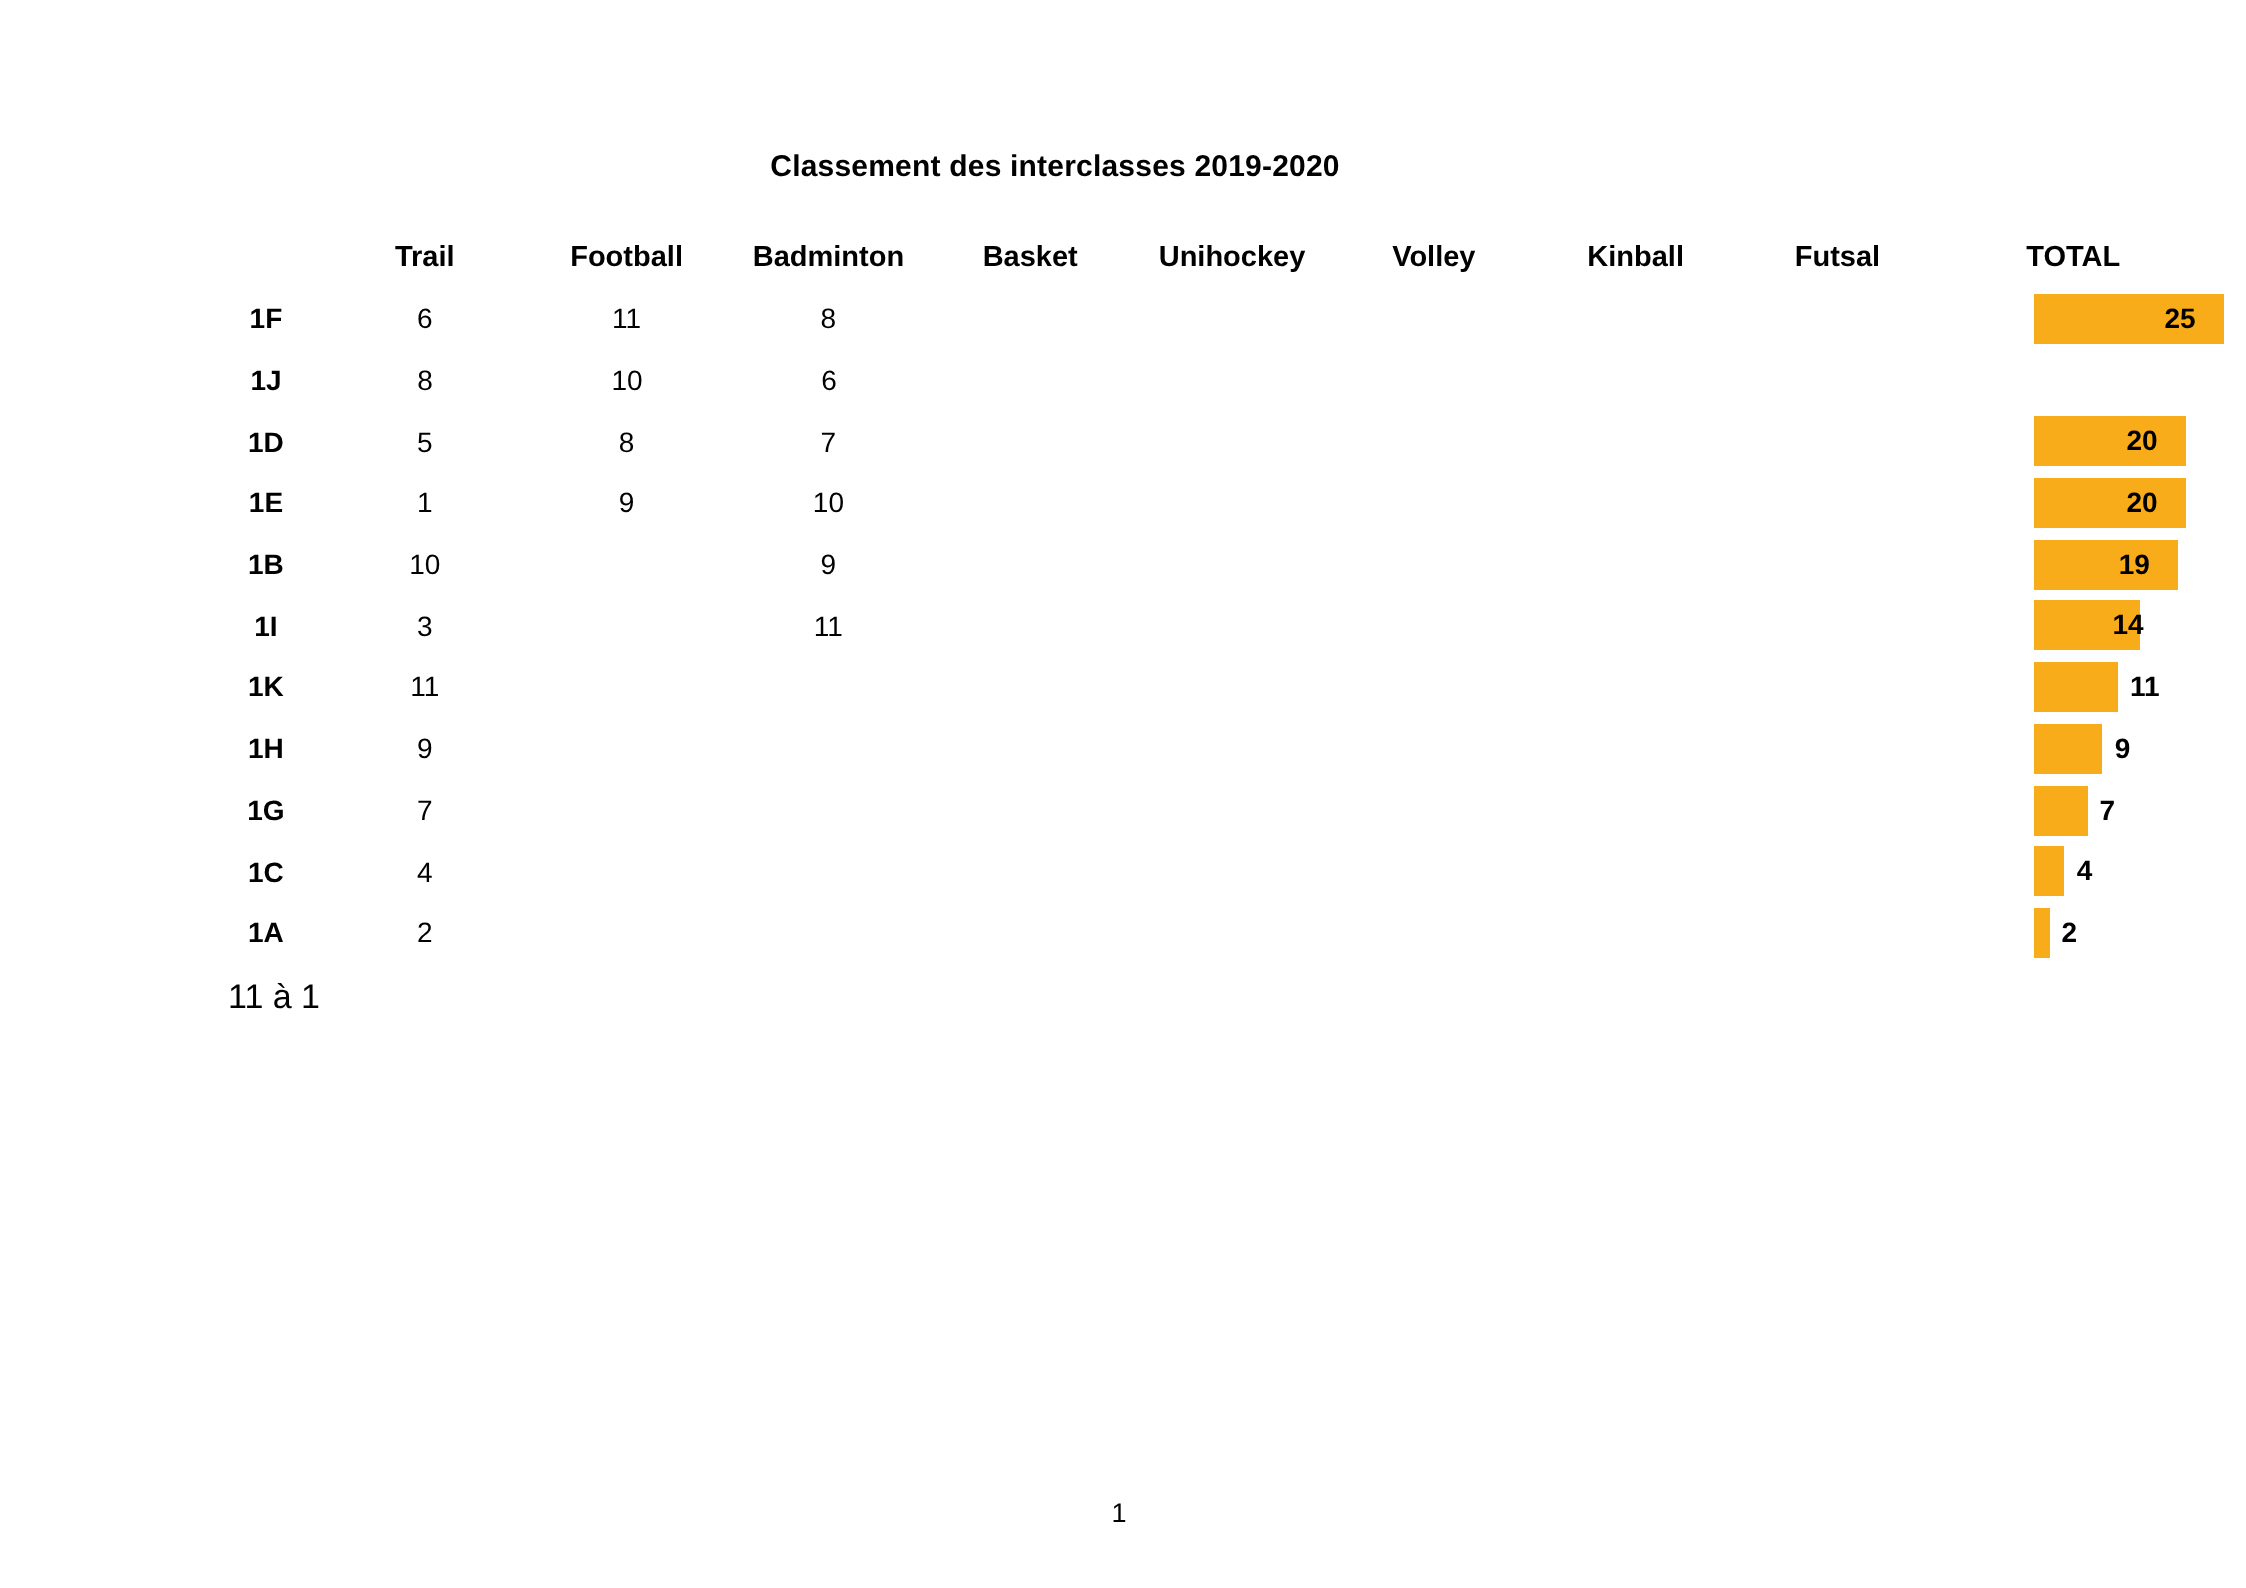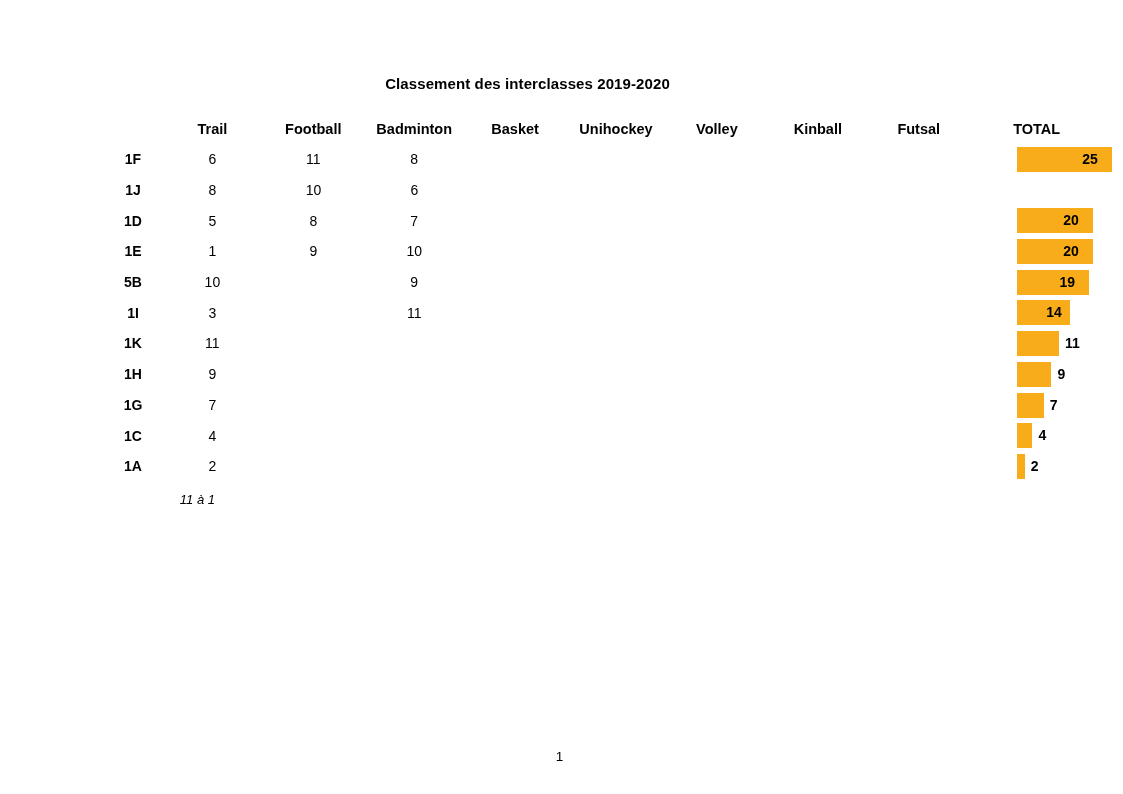--- a/index.html
+++ b/index.html
@@ -102,21 +102,21 @@
     color: #000000;
   }
 
   .footnote {
     position: absolute;
     top: 484px;
     left: 56px;
     width: 260px;
   }
   .footnote .c-class { width: 58px; }
-  .footnote .c-sport { width: 101px; text-align: right; font-size: 13px; font-style: italic; }
+  .footnote .c-sport { width: 101px; text-align: left; font-size: 17px; }
 
   .pagenum {
     position: absolute;
     top: 749px;
     left: 0;
     width: 1123px;
     text-align: center;
     font-size: 13.5px;
   }
   .pagenum-inner {
@@ -205,21 +205,21 @@
           <div class="c-sport"></div>
           <div class="c-sport"></div>
           <div class="c-total">
             <div class="barwrap">
               <div class="bar" style="width: 76px; background: rgb(249, 172, 25);"></div>
               <div class="barlabel" style="left: 94px;">20</div>
             </div>
           </div>
         </div>
         <div class="row">
-          <div class="c-class">5B</div>
+          <div class="c-class">1B</div>
           <div class="c-sport">10</div>
           <div class="c-sport"></div>
           <div class="c-sport">9</div>
           <div class="c-sport"></div>
           <div class="c-sport"></div>
           <div class="c-sport"></div>
           <div class="c-sport"></div>
           <div class="c-sport"></div>
           <div class="c-total">
             <div class="barwrap">
@@ -234,21 +234,21 @@
           <div class="c-sport"></div>
           <div class="c-sport">11</div>
           <div class="c-sport"></div>
           <div class="c-sport"></div>
           <div class="c-sport"></div>
           <div class="c-sport"></div>
           <div class="c-sport"></div>
           <div class="c-total">
             <div class="barwrap">
               <div class="bar" style="width: 53.2px; background: rgb(249, 172, 25);"></div>
-              <div class="barlabel" style="left: 77px;">14</div>
+              <div class="barlabel" style="left: 87px;">14</div>
             </div>
           </div>
         </div>
         <div class="row">
           <div class="c-class">1K</div>
           <div class="c-sport">11</div>
           <div class="c-sport"></div>
           <div class="c-sport"></div>
           <div class="c-sport"></div>
           <div class="c-sport"></div>

